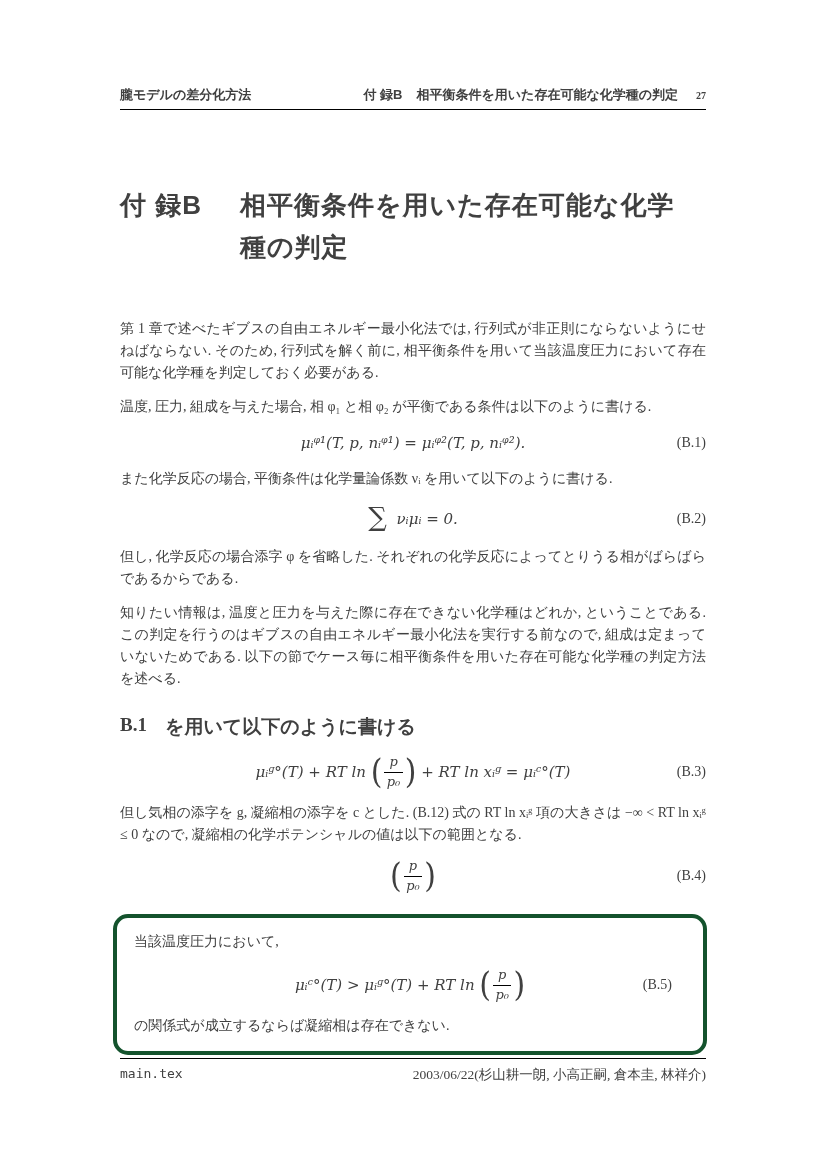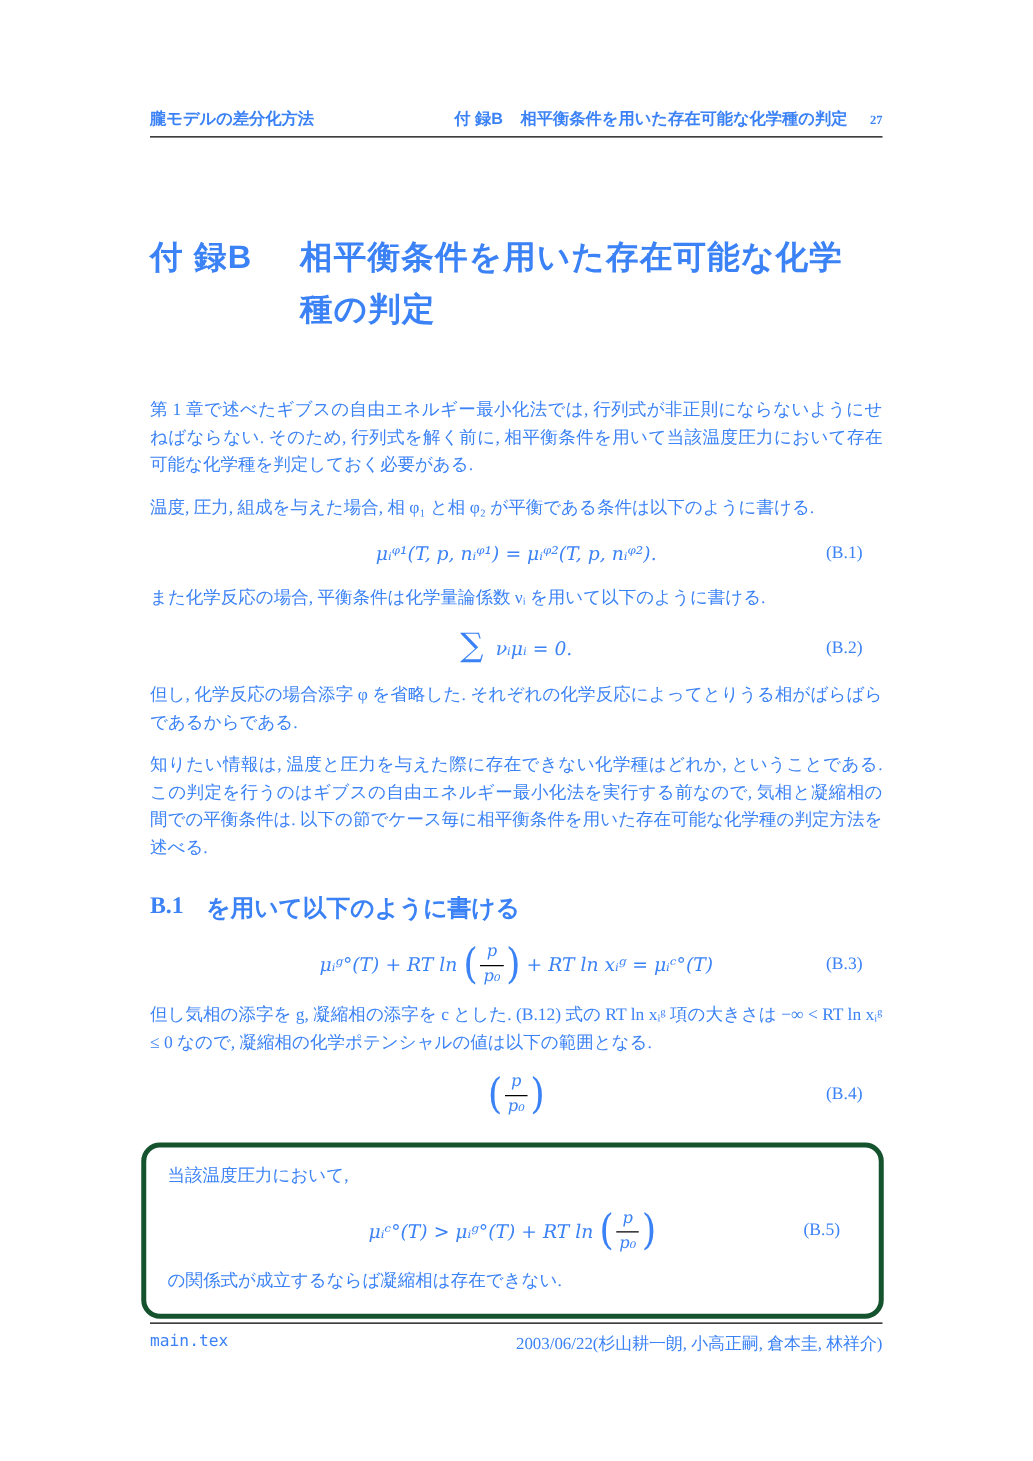--- a/index.html
+++ b/index.html
@@ -1,19 +1,19 @@
 <!DOCTYPE html>
 <html><head>
 <meta charset="utf-8">
 <style>
   * { margin:0; padding:0; box-sizing:border-box; }
   html,body { background:#888; }
   .page {
     position:relative; width:826px; height:1169px; margin:0 auto;
-    background:#ffffff; color:#3b82f6; overflow:hidden;
+    background:#ffffff; color:#404040; overflow:hidden;
     font-family:"Liberation Serif","DejaVu Serif",serif;
   }
   .content { position:absolute; left:120px; top:0; width:586px; }
 
   
   .running-head {
     padding-top:86px;
     display:flex; justify-content:space-between; align-items:baseline;
     font-family:"Liberation Sans","DejaVu Sans",sans-serif;
     font-weight:bold; font-size:13px; white-space:nowrap;
@@ -39,21 +39,21 @@
   }
 
   
   .eq-row { position:relative; display:flex; justify-content:center; align-items:center; margin:12px 0 10px; min-height:26px; }
   .math {
     font-family:"DejaVu Serif","Liberation Serif",serif;
     font-style:italic; font-size:15px;
     display:inline-flex; align-items:center; white-space:pre;
   }
   .eq-number {
-    position:absolute; right:16px; top:50%; transform:translateY(-50%);
+    position:absolute; right:0; top:50%; transform:translateY(-50%);
     font-style:normal; font-size:14px;
     font-family:"Liberation Serif","DejaVu Serif",serif;
   }
   .sum { font-style:normal; font-size:26px; line-height:1; margin-right:5px; position:relative; top:-2px; }
   .frac { display:inline-flex; flex-direction:column; align-items:center; font-size:13px; line-height:1.25; margin:0 2px; }
   .frac .num { padding:0 5px 1px; border-bottom:1px solid #000; }
   .frac .den { padding-top:1px; }
   .paren { font-style:normal; font-size:30px; font-weight:300; line-height:1; transform:scaleY(1.12); }
   .eq-tall { min-height:48px; }
 
@@ -120,21 +120,21 @@
 
     <p class="body">また化学反応の場合, 平衡条件は化学量論係数 νᵢ を用いて以下のように書ける.</p>
 
     <div class="eq-row" style="min-height:34px">
       <span class="math"><span class="sum">∑</span><span> νᵢμᵢ = 0.</span></span>
       <span class="eq-number">(B.2)</span>
     </div>
 
     <p class="body" style="margin-top:8px">但し, 化学反応の場合添字 φ を省略した. それぞれの化学反応によってとりうる相がばらばらであるからである.</p>
 
-    <p class="body">知りたい情報は, 温度と圧力を与えた際に存在できない化学種はどれか, ということである. この判定を行うのはギブスの自由エネルギー最小化法を実行する前なので, 気相と凝縮相の間での平衡条件は. 以下の節でケース毎に相平衡条件を用いた存在可能な化学種の判定方法を述べる.</p>
+    <p class="body">知りたい情報は, 温度と圧力を与えた際に存在できない化学種はどれか, ということである. この判定を行うのはギブスの自由エネルギー最小化法を実行する前なので, 組成は定まっていないためである. 以下の節でケース毎に相平衡条件を用いた存在可能な化学種の判定方法を述べる.</p>
 
     <div class="section-head">
       <span class="sec-num">B.1</span>
       <span>を用いて以下のように書ける</span>
     </div>
 
 
     <div class="eq-row eq-tall" style="margin:8px 0 6px">
       <span class="math"><span>μᵢᵍ°(T) + RT ln </span><span class="paren">(</span><span class="frac"><span class="num">p</span><span class="den">p₀</span></span><span class="paren">)</span><span> + RT ln xᵢᵍ = μᵢᶜ°(T)</span></span>
       <span class="eq-number">(B.3)</span>

